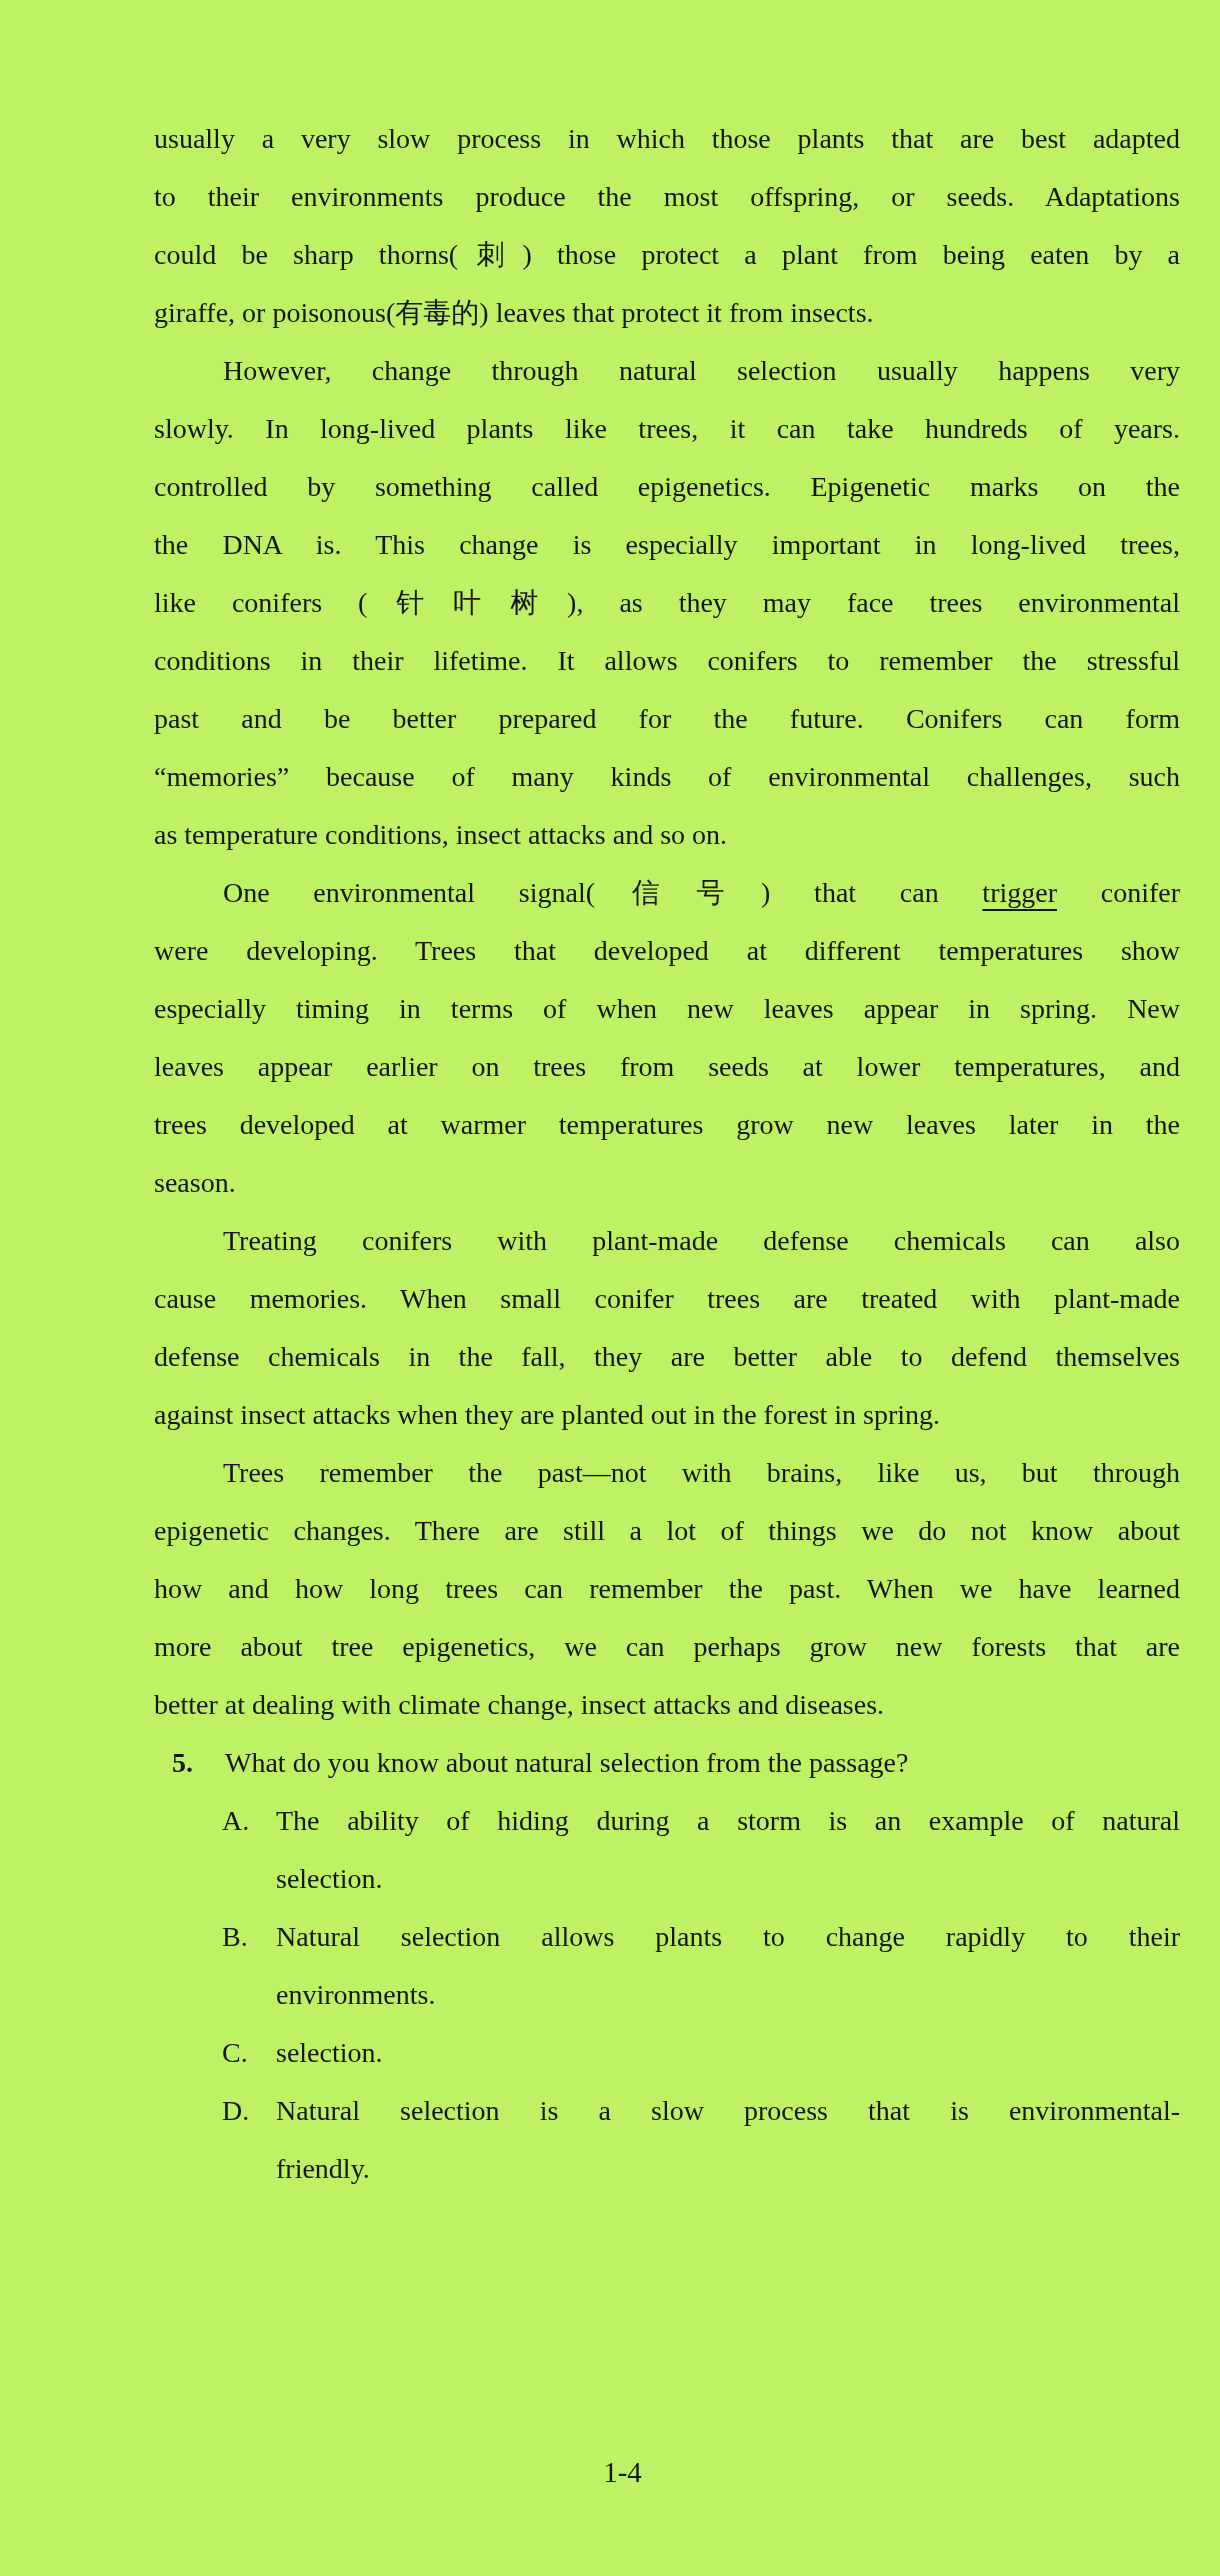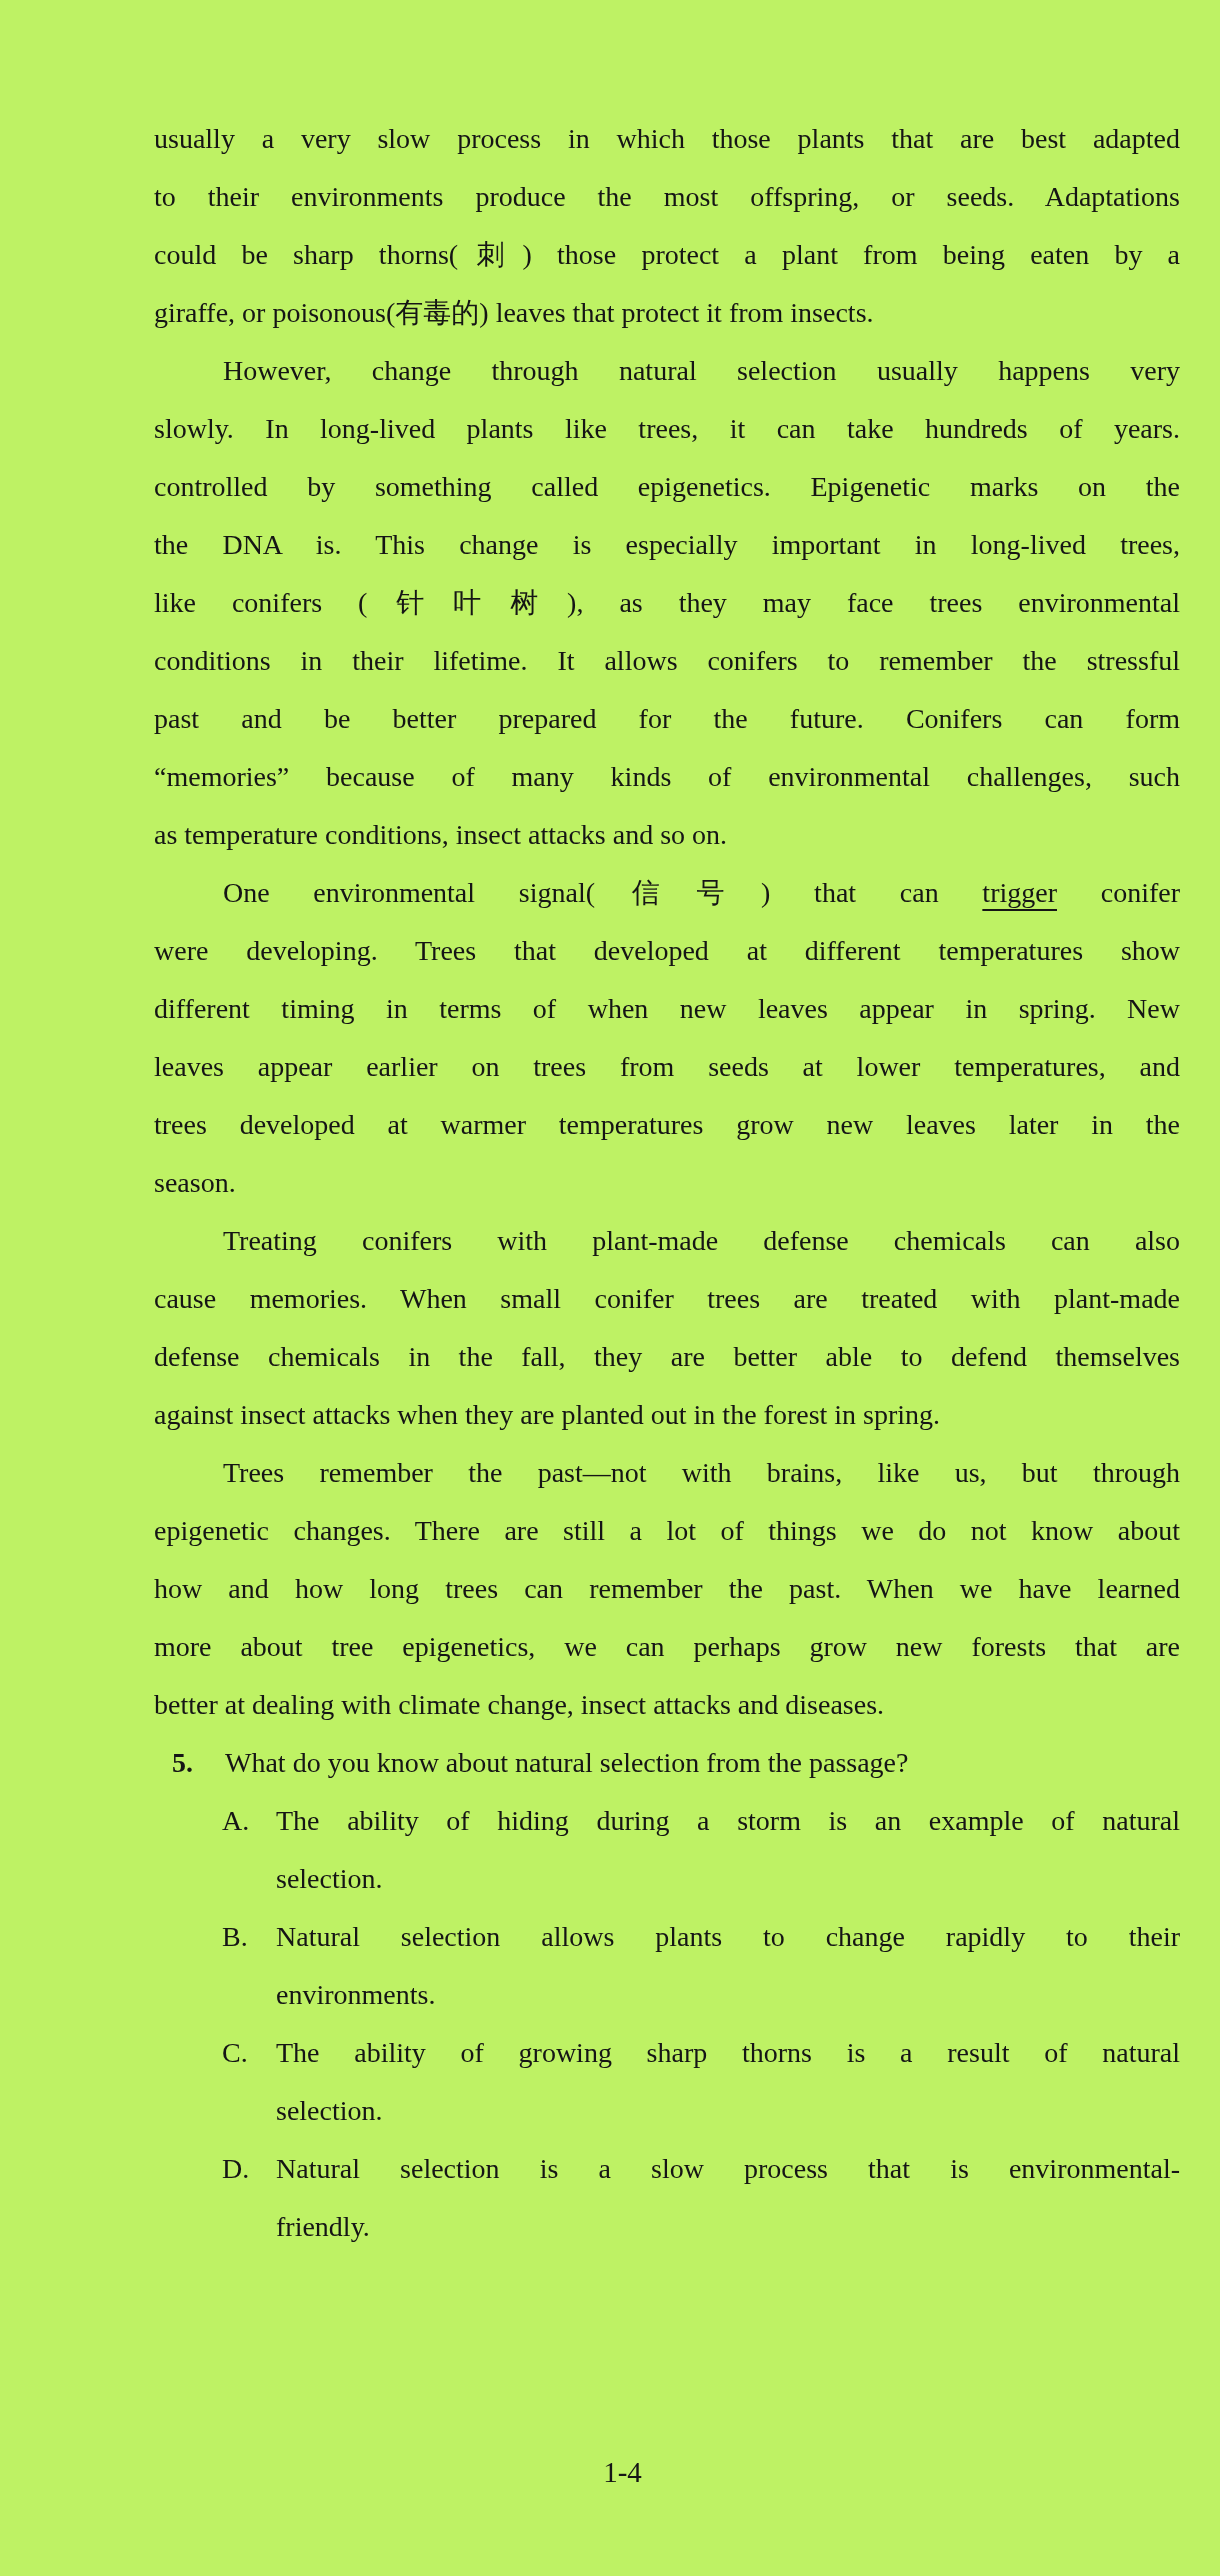--- a/index.html
+++ b/index.html
@@ -51,21 +51,21 @@
           <div class="line j">the DNA is. This change is especially important in long-lived trees,</div>
           <div class="line j">like conifers (针叶树), as they may face trees environmental</div>
           <div class="line j">conditions in their lifetime. It allows conifers to remember the stressful</div>
           <div class="line j">past and be better prepared for the future. Conifers can form</div>
           <div class="line j">“memories” because of many kinds of environmental challenges, such</div>
           <div class="line">as temperature conditions, insect attacks and so on.</div>
         </div>
         <div>
           <div class="line j ind">One environmental signal(信号) that can <u>trigger</u> conifer</div>
           <div class="line j">were developing. Trees that developed at different temperatures show</div>
-          <div class="line j">different timing in terms of when new leaves appear in spring. New</div>
+          <div class="line j">especially timing in terms of when new leaves appear in spring. New</div>
           <div class="line j">leaves appear earlier on trees from seeds at lower temperatures, and</div>
           <div class="line j">trees developed at warmer temperatures grow new leaves later in the</div>
           <div class="line">season.</div>
         </div>
         <div>
           <div class="line j ind">Treating conifers with plant-made defense chemicals can also</div>
           <div class="line j">cause memories. When small conifer trees are treated with plant-made</div>
           <div class="line j">defense chemicals in the fall, they are better able to defend themselves</div>
           <div class="line">against insect attacks when they are planted out in the forest in spring.</div>
         </div>
@@ -92,21 +92,20 @@
         <div class="opt">
           <div class="opt-letter">B.</div>
           <div class="opt-body">
             <div class="line j">Natural selection allows plants to change rapidly to their</div>
             <div class="line">environments.</div>
           </div>
         </div>
         <div class="opt">
           <div class="opt-letter">C.</div>
           <div class="opt-body">
-            <div class="line j">The ability of growing sharp thorns is a result of natural</div>
             <div class="line">selection.</div>
           </div>
         </div>
         <div class="opt">
           <div class="opt-letter">D.</div>
           <div class="opt-body">
             <div class="line j">Natural selection is a slow process that is environmental-</div>
             <div class="line">friendly.</div>
           </div>
         </div>

